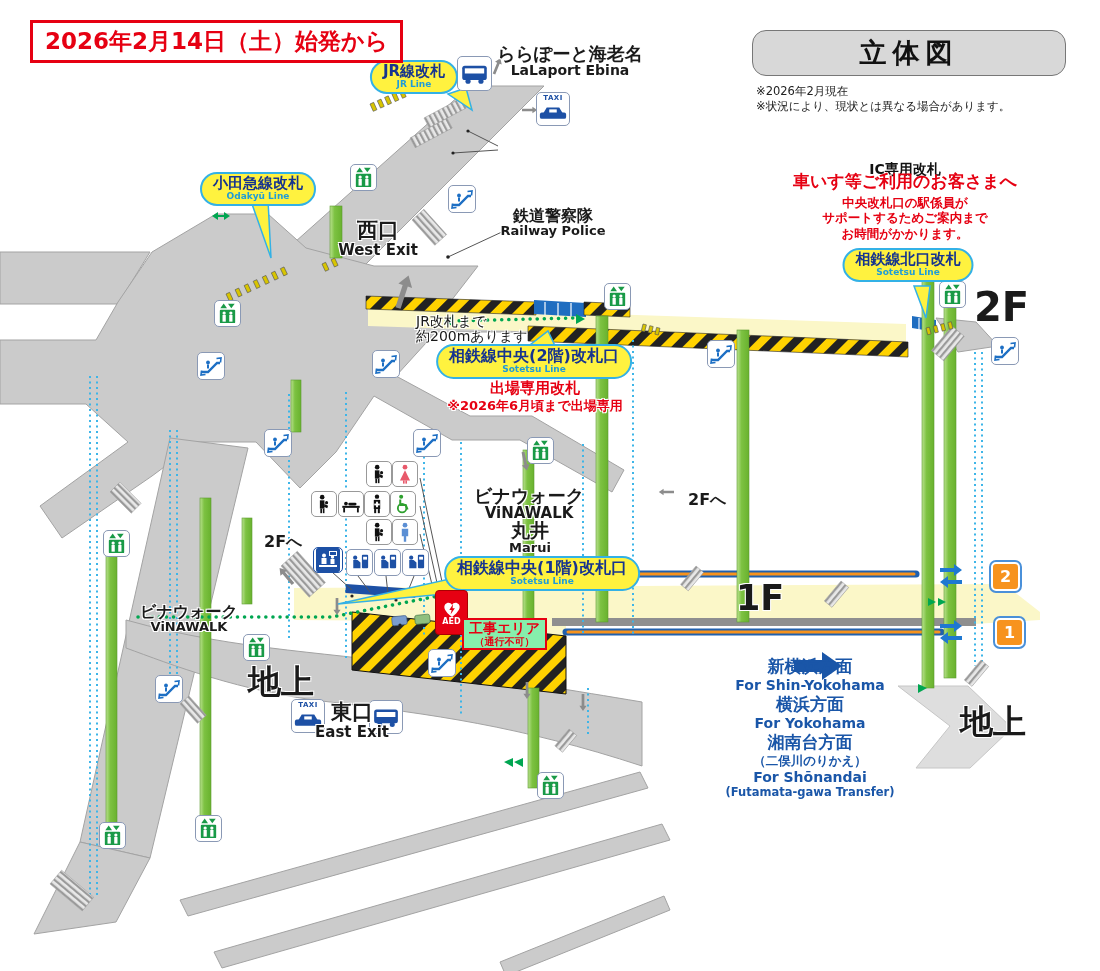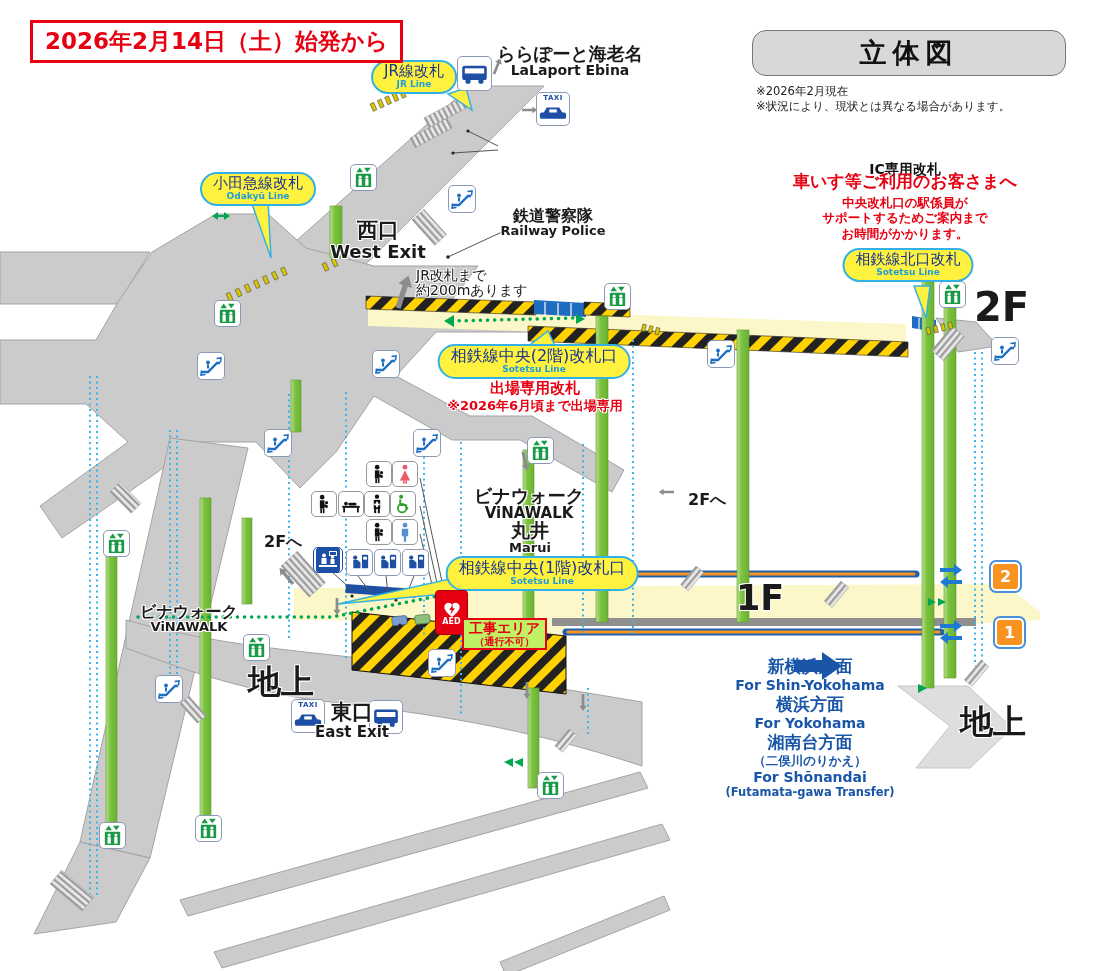--- a/index.html
+++ b/index.html
@@ -9,40 +9,40 @@
   .walk{fill:#cbcbcb;stroke:#a3a3a3;stroke-width:1;}
   .lbl{position:absolute;z-index:7;text-align:center;line-height:1.08;color:#1a1a1a;white-space:nowrap;
        text-shadow:-1px -1px 0 #fff,1px -1px 0 #fff,-1px 1px 0 #fff,1px 1px 0 #fff;}
   .lbl .jp{font-weight:bold;}
   .lbl .en{font-weight:bold;}
   .ctr{transform:translateX(-50%);text-align:center;}
   .floor{position:absolute;z-index:7;font-weight:bold;color:#1a1a1a;
          text-shadow:-1px -1px 0 #fff,1px -1px 0 #fff,-1px 1px 0 #fff,1px 1px 0 #fff;}
   .bub{position:absolute;z-index:8;background:#fff23f;border:2px solid #33b1e6;border-radius:999px;
        padding:2px 11px 3px;text-align:center;line-height:1;transform:translateX(-50%);}
-  .bub .bjp{color:#16348f;font-weight:normal;white-space:nowrap;}
+  .bub .bjp{color:#16348f;font-weight:bold;white-space:nowrap;}
   .bub .ben{color:#1f9cd8;font-weight:bold;font-size:9px;margin-top:1px;}
   .ic{position:absolute;z-index:6;background:#fff;border:1.5px solid #8a99b5;border-radius:5px;
       display:flex;align-items:center;justify-content:center;padding:1px;box-sizing:border-box;}
   .ic svg{width:100%;height:100%;}
   .datebox{position:absolute;left:30px;top:20px;z-index:9;border:3px solid #e60012;background:#fff;
            color:#e60012;font-weight:bold;font-size:23px;padding:3px 12px;}
   .titlebox{position:absolute;left:752px;top:30px;width:312px;height:44px;z-index:9;background:#d8d8d8;
             border:1px solid #777;border-radius:14px;display:flex;align-items:center;justify-content:center;
             font-size:27px;font-weight:bold;color:#111;letter-spacing:6px;}
   .notes{position:absolute;left:756px;top:84px;z-index:9;font-size:11.5px;color:#222;line-height:1.3;}
   .icblock{position:absolute;left:905px;top:134px;transform:translateX(-50%);z-index:9;text-align:center;white-space:nowrap;}
   .icblock .t{font-size:14px;font-weight:bold;color:#111;margin-top:27px;}
   .icblock .b{font-size:12.5px;font-weight:bold;color:#111;}
   .wcblock{position:absolute;left:905px;top:170px;transform:translateX(-50%);z-index:9;text-align:center;color:#e60012;white-space:nowrap;}
   .wcblock .t{font-size:17px;font-weight:bold;margin-bottom:2px;}
   .wcblock .l{font-size:12.5px;font-weight:bold;line-height:1.22;text-align:center;}
   .rednote{position:absolute;z-index:9;text-align:center;color:#e60012;font-weight:bold;transform:translateX(-50%);white-space:nowrap;
            text-shadow:-1px -1px 0 #fff,1px -1px 0 #fff,-1px 1px 0 #fff,1px 1px 0 #fff;}
-  .conbox{position:absolute;left:462px;top:618px;z-index:9;background:#bef264;border:2px solid #e60012;
+  .conbox{position:absolute;left:462px;top:618px;z-index:9;background:#86efac;border:2px solid #e60012;
           padding:1px 5px;text-align:center;color:#e60012;font-weight:bold;line-height:1.1;}
   .conbox .t{font-size:14px;}
   .conbox .n{font-size:10px;}
   .aed{position:absolute;left:435px;top:590px;width:31px;height:43px;z-index:8;background:#e60012;
        border-radius:4px;border:1px solid #a00;display:flex;flex-direction:column;align-items:center;justify-content:center;color:#fff;}
   .aed svg{width:22px;height:18px;}
   .aed span{font-size:8px;font-weight:bold;line-height:1;}
   .pbadge{position:absolute;z-index:8;width:25px;height:25px;background:#f7931e;border:2px solid #fff;
           outline:2px solid #4a90d9;border-radius:5px;color:#fff;font-weight:bold;font-size:16px;
           display:flex;align-items:center;justify-content:center;}
@@ -381,24 +381,24 @@
 <div class="lbl ctr" style="left:570px;top:44px;">
   <div class="jp" style="font-size:18px;">ららぽーと海老名</div>
   <div class="en" style="font-size:14px;">LaLaport Ebina</div>
 </div>
 <div class="lbl ctr" style="left:553px;top:207px;">
   <div class="jp" style="font-size:16px;">鉄道警察隊</div>
   <div class="en" style="font-size:13px;">Railway Police</div>
 </div>
 <div class="lbl ctr" style="left:378px;top:219px;">
   <div class="jp" style="font-size:21px;">西口</div>
-  <div class="en" style="font-size:18px;">West Exit</div>
+  <div class="en" style="font-size:15px;">West Exit</div>
 </div>
 <div class="lbl" style="left:416px;top:268px;text-align:left;">
-  <div class="jp" style="font-size:14px;font-weight:normal;">JR改札まで</div>
+  <div class="jp" style="font-size:14px;font-weight:normal;margin-top:46px;">JR改札まで</div>
   <div class="jp" style="font-size:14px;font-weight:normal;">約200mあります</div>
 </div>
 <div class="lbl ctr" style="left:529px;top:486px;">
   <div class="jp" style="font-size:18px;">ビナウォーク</div>
   <div class="en" style="font-size:15px;">ViNAWALK</div>
 </div>
 <div class="lbl ctr" style="left:530px;top:520px;">
   <div class="jp" style="font-size:19px;">丸井</div>
   <div class="en" style="font-size:13px;">Marui</div>
 </div>

